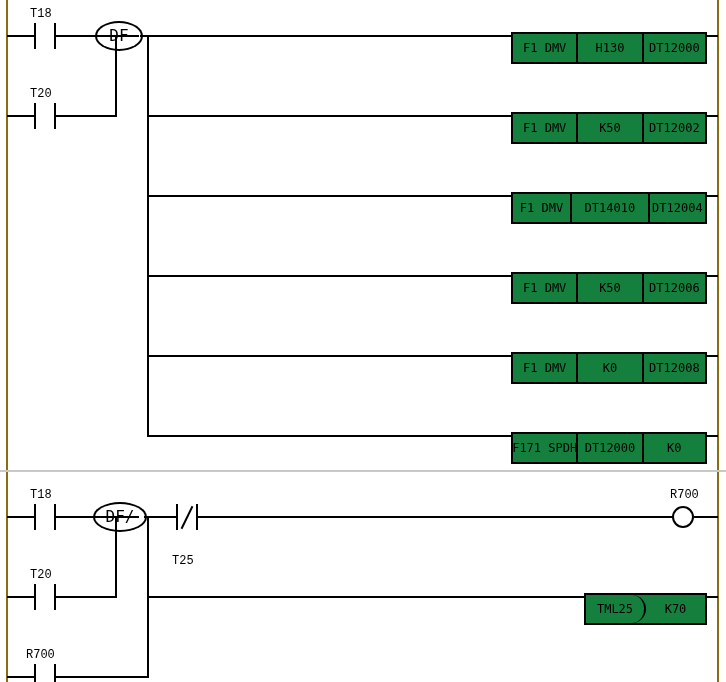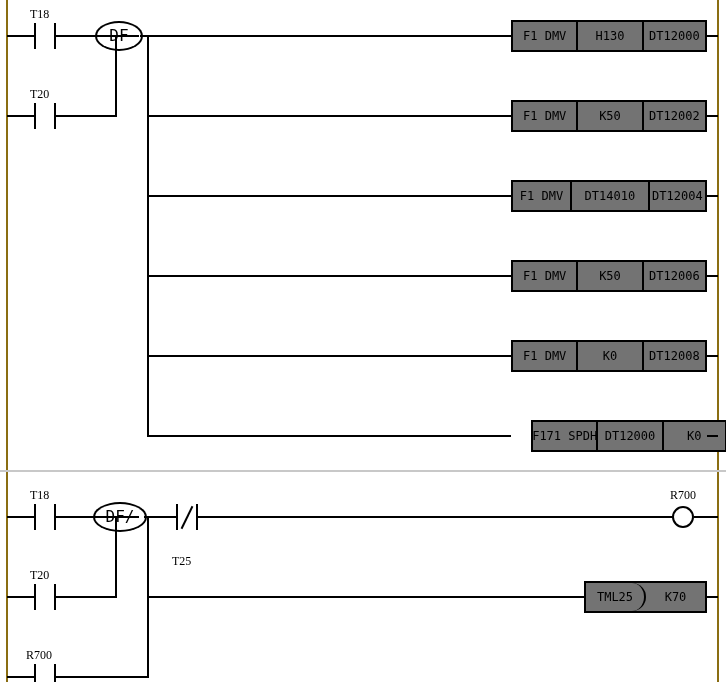--- a/index.html
+++ b/index.html
@@ -62,21 +62,21 @@
     background: #000000;
     transform: translateX(-50%) rotate(26deg);
     transform-origin: center center;
   }
   .label {
     position: absolute;
     font-size: 12px;
     line-height: 12px;
     color: #000000;
     white-space: nowrap;
-    font-family: Liberation Serif, serif;
+    font-family: Liberation Mono, monospace;
   }
   
   .coil-circle {
     position: absolute;
     width: 22px;
     height: 22px;
     border: 2px solid #000000;
     border-radius: 50%;
     box-sizing: border-box;
     background: transparent;
@@ -122,23 +122,24 @@
     font-size: 16px;
     line-height: 12px;
     color: #000000;
     font-family: "DejaVu Sans Mono", "Liberation Mono", monospace;
   }
   
   .inst-box {
     position: absolute;
     box-sizing: border-box;
     border: 2px solid #000000;
-    background: #737373;
+    background: #15803d;
     display: flex;
     height: 32px;
+    margin-top: 12px;
   }
   .inst-cell {
     box-sizing: border-box;
     display: flex;
     align-items: center;
     justify-content: center;
     font-size: 12px;
     color: #000000;
     border-right: 2px solid #000000;
     font-family: "DejaVu Sans Mono", "Liberation Mono", monospace;
@@ -221,21 +222,21 @@
 
   <div class="hline" style="left:147px; top:355px; width:364px;"></div>
   <div class="inst-box" style="left:511px; top:340px; width:196px;">
     <div class="inst-cell" style="width:66px;">F1 DMV</div>
     <div class="inst-cell" style="width:66px;">K0</div>
     <div class="inst-cell" style="width:62px;">DT12008</div>
   </div>
   <div class="hline" style="left:707px; top:355px; width:11px;"></div>
 
   <div class="hline" style="left:147px; top:435px; width:364px;"></div>
-  <div class="inst-box" style="left:531px; top:420px; width:196px;">
+  <div class="inst-box" style="left:511px; top:420px; width:196px;">
     <div class="inst-cell" style="width:66px;">F171 SPDH</div>
     <div class="inst-cell" style="width:66px;">DT12000</div>
     <div class="inst-cell" style="width:62px;">K0</div>
   </div>
   <div class="hline" style="left:707px; top:435px; width:11px;"></div>
 
   <div class="label" style="left:30px; top:489px;">T18</div>
   <div class="hline" style="left:7px; top:516px; width:27px;"></div>
   <div class="contact" style="left:34px; top:504px; width:22px;">
     <div class="bar left"></div>

